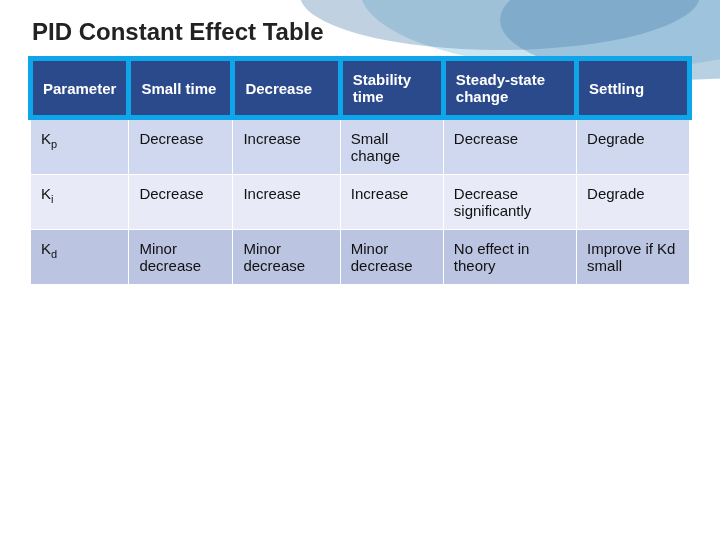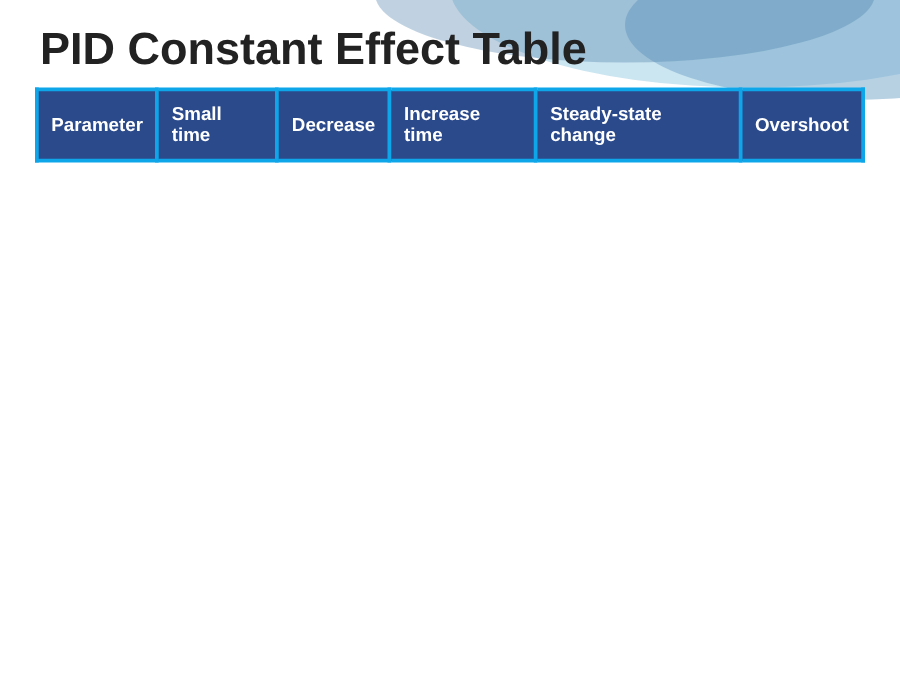--- a/index.html
+++ b/index.html
@@ -19,21 +19,21 @@
       left: 0;
       width: 100%;
       height: 90px;
       z-index: 0;
       overflow: hidden;
     }
 
     .page-title {
       position: relative;
       z-index: 1;
-      font-size: 36px;
+      font-size: 24px;
       font-weight: bold;
       color: #222;
       padding: 18px 32px 10px 32px;
     }
 
     .table-container {
       position: relative;
       z-index: 1;
       padding: 0 28px;
     }
@@ -43,21 +43,21 @@
       border-collapse: collapse;
       font-size: 15px;
     }
 
     th {
       background-color: #2b4a8c;
       color: #fff;
       text-align: left;
       padding: 10px 10px;
       font-weight: bold;
-      border: 3px solid #0ea5e9;
+      border: 5px solid #0ea5e9;
     }
 
     tr.row-even td {
       background-color: #d0d8ef;
     }
 
     tr.row-odd td {
       background-color: #e8ebf7;
     }
 
@@ -89,24 +89,48 @@
 
 <h1 class="page-title">PID Constant Effect Table</h1>
 
 <div class="table-container">
   <table>
     <thead>
       <tr>
         <th>Parameter</th>
         <th>Small time</th>
         <th>Decrease</th>
-        <th>Increase time</th>
+        <th>Stability time</th>
         <th>Steady-state change</th>
-        <th>Overshoot</th>
+        <th>Settling</th>
       </tr>
     </thead>
     <tbody>
 
+      <tr class="row-even">
+        <td>K<sub>p</sub></td>
+        <td>Decrease</td>
+        <td>Increase</td>
+        <td>Small change</td>
+        <td>Decrease</td>
+        <td>Degrade</td>
+      </tr>
 
+      <tr class="row-odd">
+        <td>K<sub>i</sub></td>
+        <td>Decrease</td>
+        <td>Increase</td>
+        <td>Increase</td>
+        <td>Decrease significantly</td>
+        <td>Degrade</td>
+      </tr>
 
+      <tr class="row-kd">
+        <td>K<sub>d</sub></td>
+        <td>Minor decrease</td>
+        <td>Minor decrease</td>
+        <td>Minor decrease</td>
+        <td>No effect in theory</td>
+        <td>Improve if Kd small</td>
+      </tr>
     </tbody>
   </table>
 </div>
 
 </body></html>

